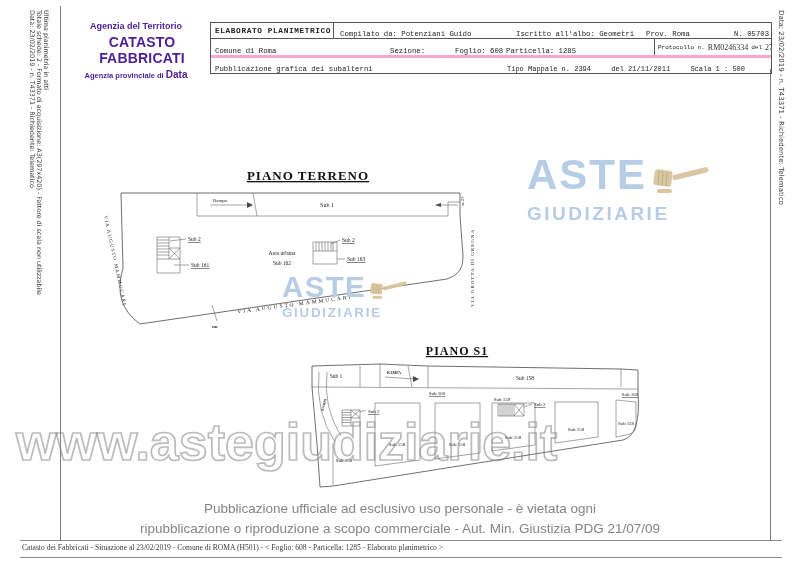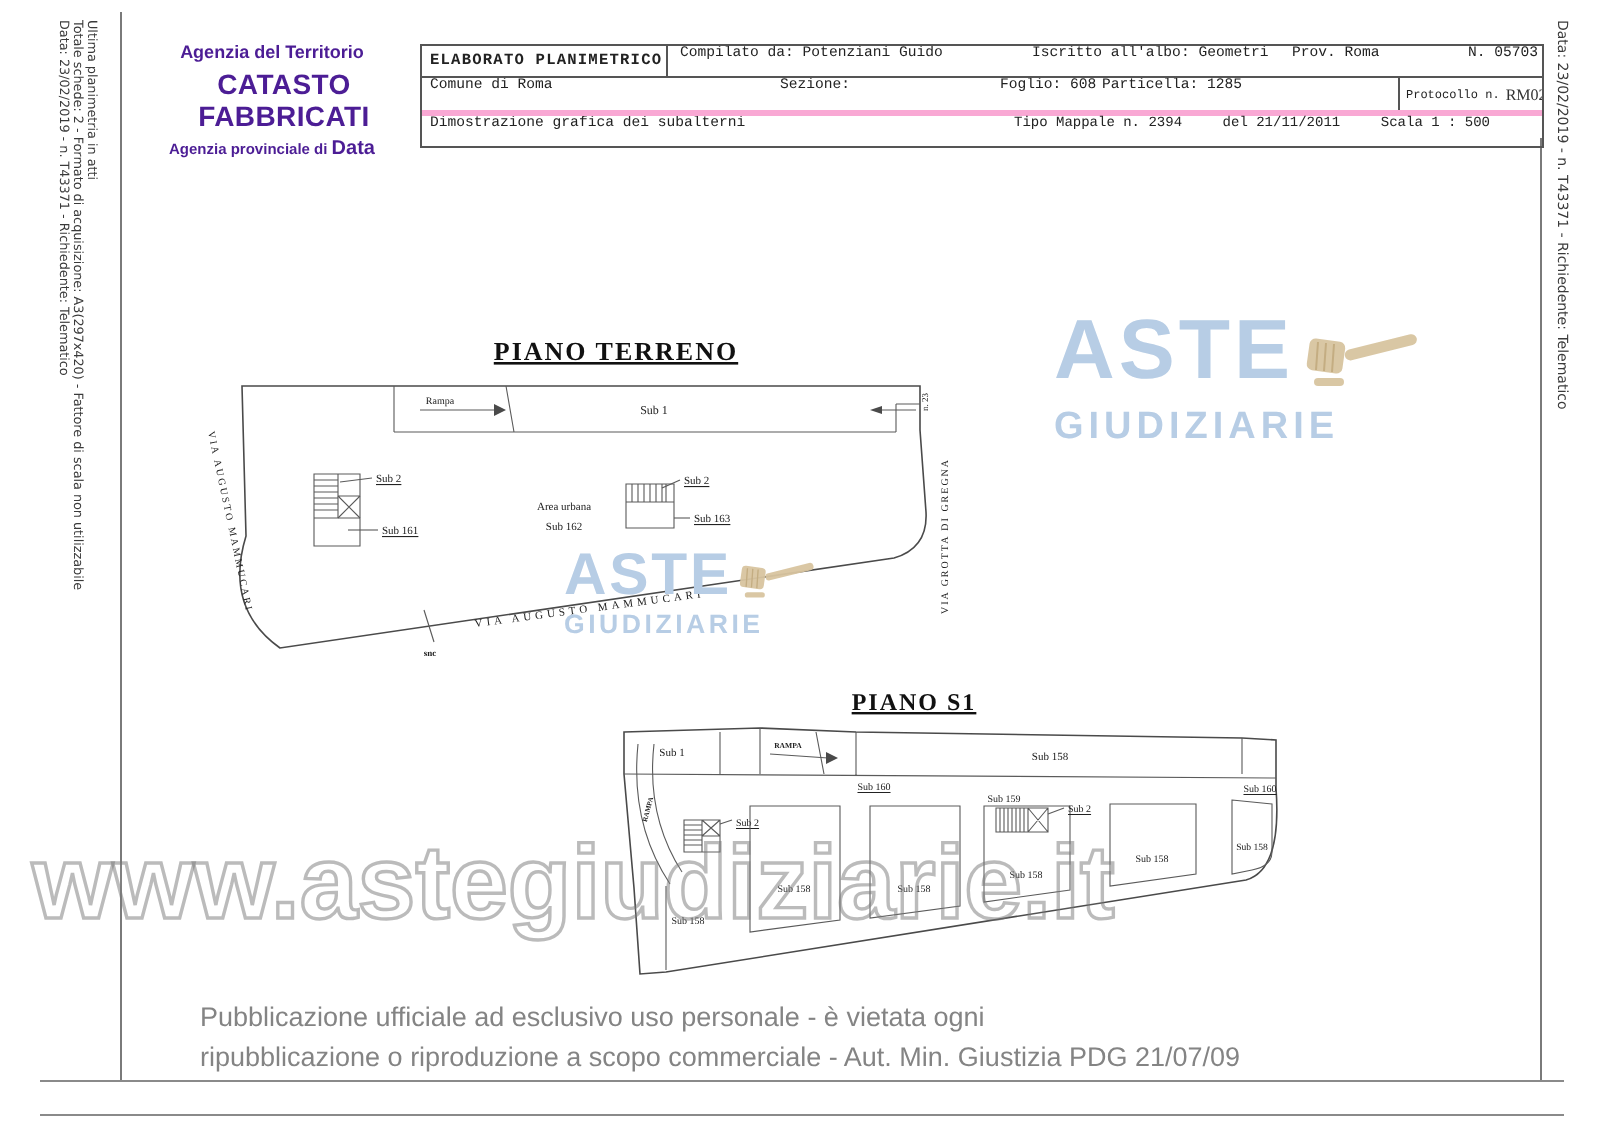--- a/index.html
+++ b/index.html
@@ -24,33 +24,33 @@
   
   .hdr { position:absolute; left:62px; top:21px; width:148px; text-align:center; color:#4c1d95; }
   .hdr .l1 { font-size:9px; font-weight:bold; }
   .hdr .l2 { font-size:14px; font-weight:bold; margin-top:3px; letter-spacing:0.2px;padding-left:12px; }
   .hdr .l3 { font-size:7.5px; font-weight:bold; margin-top:3px; }
   .hdr .l3 .city { font-size:10px; }
 
   
   .tbl { position:absolute; left:210px; top:22px; width:560px; border:1px solid #555;
          font-family:"Liberation Mono", monospace; font-size:7.3px; color:#222; }
-  .tbl .row { display:flex; align-items:flex-start; }
+  .tbl .row { display:flex; align-items:flex-end; }
   .r1 { height:15px; border-bottom:1px solid #555; }
   .r2 { height:16px; border-bottom:3px solid #f9a8d4; }
   .r3 { height:15px; }
   .c  { overflow:hidden; white-space:nowrap; }
   .c-title { width:118px; border-right:1px solid #555; font-weight:bold; font-size:7.8px; padding-left:4px; letter-spacing:0.6px; height:100%; display:flex; align-items:center; }
   .c-comp { width:176px; padding-left:6px; }
   .c-iscr { width:130px; }
   .c-prov { width:88px; }
   .c-num  { flex:1; text-align:right; padding-right:5px; }
   .c-comune { width:175px; padding-left:4px; }
   .c-sez { width:65px; }
-  .c-fog { width:51px;margin-left:45px; }
+  .c-fog { width:51px; }
   .c-part { width:148px; }
   .c-prot { flex:1; border-left:1px solid #555; height:100%; display:flex; align-items:center; padding-left:3px; gap:3px; }
   .c-prot .sl { font-size:6px; }
   .stamp { font-family:"Liberation Serif", serif; font-size:8px; color:#333; }
   .c-dim { flex:1; padding-left:4px; }
   .r3-right { width:238px; display:flex; justify-content:space-between; padding-right:26px; font-size:7px;margin-left:44px; }
 
   
   .lbl { font-family:"Liberation Serif", serif; fill:#222; }
   .ul  { text-decoration:underline; }
@@ -66,21 +66,21 @@
   .aste .small { font-size:19px; letter-spacing:2.5px; line-height:19px; margin-top:2px; font-weight:bold; }
   .aste svg { margin-left:4px; margin-top:2px; }
   #aste-mid { transform:scale(0.7); transform-origin:0 0; }
 
   
   .urlmark { position:absolute; left:16px; top:412px; width:650px;
     font-size:52px; font-weight:bold; letter-spacing:0px; white-space:nowrap;
     color:rgba(255,255,255,0.06); -webkit-text-stroke:1.7px rgba(120,120,120,0.5); }
 
   
-  .disc { position:absolute; left:100px; top:499px; width:600px; 
+  .disc { position:absolute; left:100px; top:499px; width:600px; text-align:center;
           color:#848484; font-size:13.5px; line-height:20px; }
 
   
   .foot-text { position:absolute; left:22px; top:543px; font-family:"Liberation Serif", serif;
                font-size:7.6px; color:#3c3c3c; white-space:nowrap; }
 
   .compass-wrap { position:absolute; left:598px; top:471px; }
 </style>
 </head>
 <body>
@@ -123,21 +123,21 @@
       <div class="c c-fog">Foglio: 608</div>
       <div class="c c-part">Particella: 1285</div>
       <div class="c c-prot">
         <span class="sl">Protocollo n.</span>
         <span class="stamp">RM0246334</span>
         <span class="sl">del</span>
         <span class="stamp">27/03/2013</span>
       </div>
     </div>
     <div class="row r3">
-      <div class="c c-dim">Dimostrazione grafica dei subalterni</div>
+      <div class="c c-dim">Pubblicazione grafica dei subalterni</div>
       <div class="r3-right">
         <span>Tipo Mappale n. 2394</span>
         <span>del 21/11/2011</span>
         <span>Scala 1 : 500</span>
       </div>
     </div>
   </div>
 
   <svg style="position:absolute; left:90px; top:158px;" width="400" height="192" viewBox="0 0 400 192">
     <text class="ptitle" x="218" y="22" font-size="13" text-anchor="middle">PIANO TERRENO</text>
@@ -252,15 +252,16 @@
 
   <div class="urlmark">www.astegiudiziarie.it</div>
 
 
   <div class="disc">
     <div>Pubblicazione ufficiale ad esclusivo uso personale - è vietata ogni</div>
     <div>ripubblicazione o riproduzione a scopo commerciale - Aut. Min. Giustizia PDG 21/07/09</div>
   </div>
 
   <div class="hline" style="left:20px; top:540px; width:762px;"></div>
+  <div class="foot-text">Catasto dei Fabbricati - Situazione al 23/02/2019 - Comune di ROMA (H501) - &lt; Foglio: 608 - Particella: 1285 - Elaborato planimetrico &gt;</div>
   <div class="hline" style="left:20px; top:557px; width:762px;"></div>
 
 </div>
 
 </body></html>

